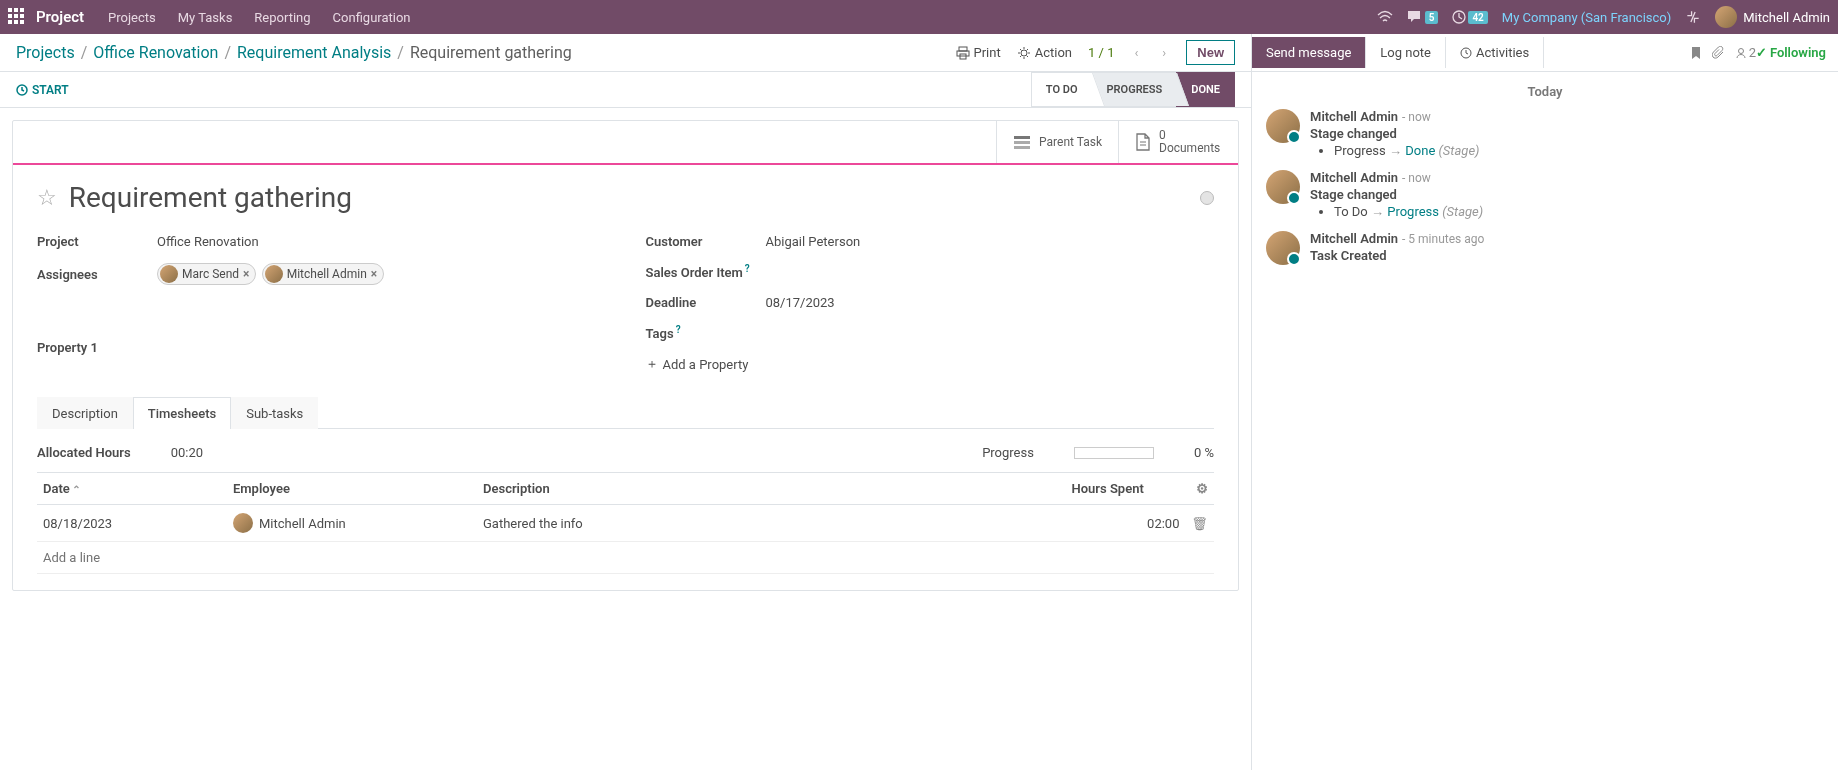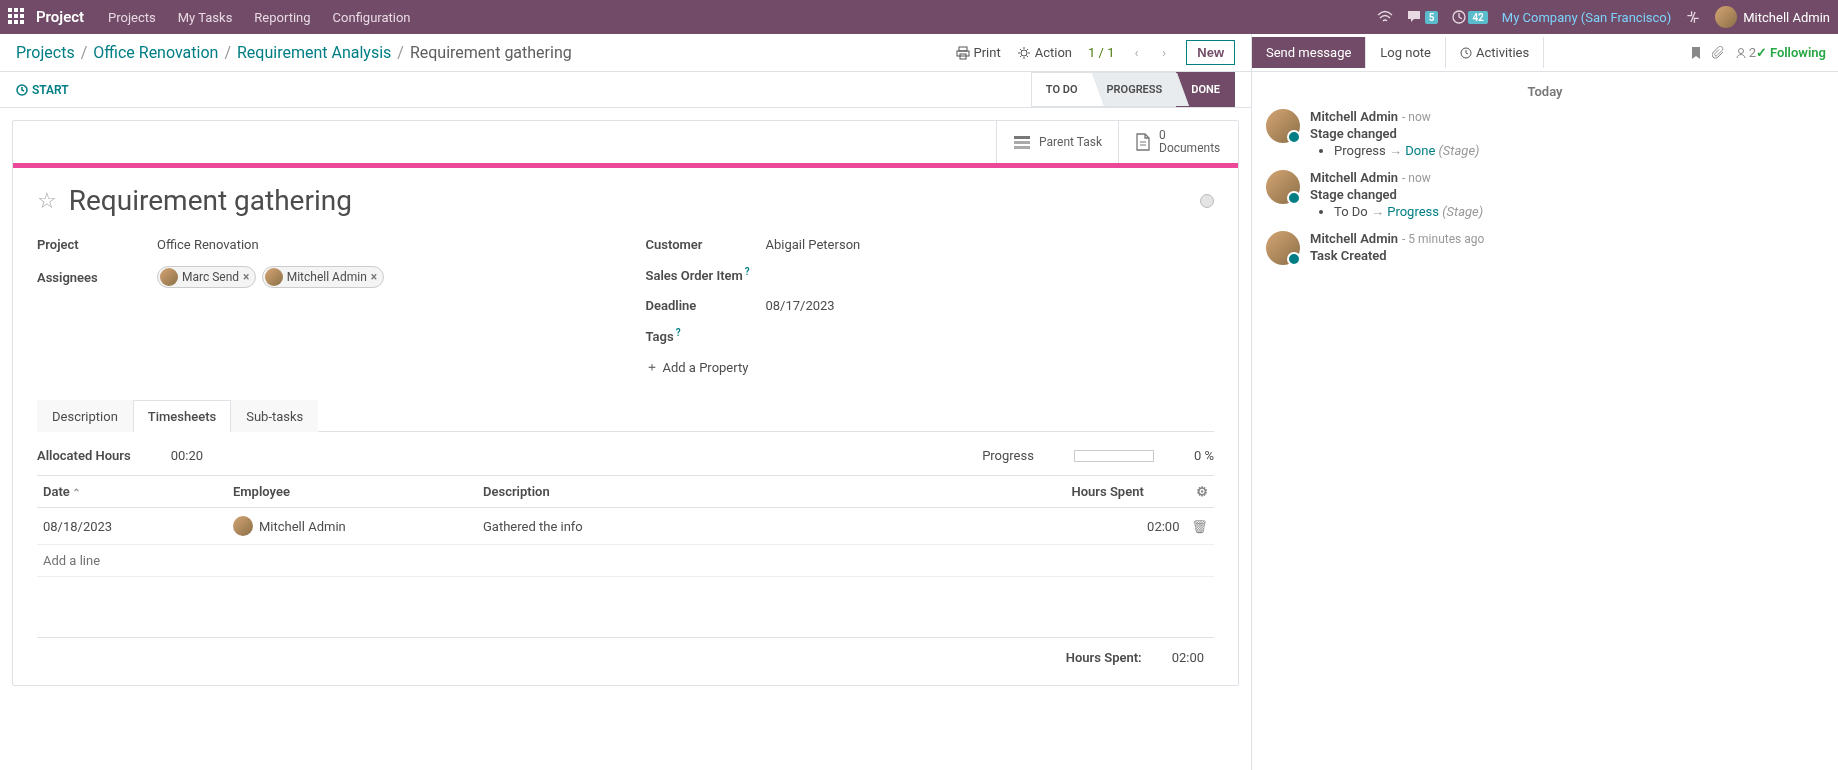--- a/index.html
+++ b/index.html
@@ -32,21 +32,21 @@
 .statusbar { background:#fff; height:36px; display:flex; align-items:center; padding:0 16px; border-bottom:1px solid #dee2e6;}
 .statusbar .start-btn{ color:#017e84; font-weight:600; font-size:12px; display:flex; align-items:center; gap:4px; cursor:pointer;}
 .statusbar .sb-spacer{flex:1;}
 .stages{ display:flex; height:100%; align-items:stretch;}
 .stage{ padding:0 14px; display:flex; align-items:center; font-weight:600; font-size:11px; color:#4c4c4c; background:#fff; position:relative; cursor:pointer; border:1px solid #dee2e6; margin-left:-1px;}
 .stage.mid{ background:#e9ecef;}
 .stage.active{ background:#714b67; color:#fff; border-color:#714b67;}
 .stage::after{ content:""; position:absolute; right:-7px; top:0; bottom:0; width:14px; background:inherit; transform:skewX(20deg); border-right:1px solid #dee2e6; z-index:1;}
 .stage:last-child::after{ display:none;}
 .sheet{ margin:12px; border:1px solid #dee2e6; background:#fff; border-radius:2px;}
-.sheet-actions{ display:flex; justify-content:flex-end; border-bottom:5px solid #ec4899;}
+.sheet-actions{ display:flex; justify-content:flex-end; border-bottom:2px solid #ec4899;}
 .btn-stat{ display:flex; align-items:center; gap:8px; padding:8px 16px; border-left:1px solid #dee2e6; cursor:pointer; color:#5f5f5f; min-width:120px;}
 .btn-stat .stat-ico{ color:#777;}
 .btn-stat .stat-txt{ display:flex; flex-direction:column; font-size:12px; line-height:1.1;}
 .sheet-body{ padding:16px 24px;}
 .title-row{ display:flex; align-items:center; gap:12px;}
 .star{ color:#aaa; font-size:22px; cursor:pointer;}
 .title-row h1{ font-size:28px; color:#4c4c4c; font-weight:400;}
 .title-row .kanban-dot{ margin-left:auto; width:14px; height:14px; border-radius:50%; background:#e4e4e4; border:1px solid #bbb; cursor:pointer;}
 .form-grid{ display:flex; gap:40px; margin-top:20px;}
 .form-col{ flex:1; display:flex; flex-direction:column; gap:14px;}
@@ -251,20 +251,23 @@
                     <span>Marc Send</span>
                     <span class="chip-x">×</span>
                   </span>
             <span class="tag-chip">
                     <span class="chip-av"></span>
                     <span>Mitchell Admin</span>
                     <span class="chip-x">×</span>
                   </span>
           </span>
         </div>
+        <div class="form-row" style="margin-top:40px">
+                <span class="form-label">Property 1</span>
+              </div>
       </div>
       <div class="form-col">
         <div class="form-row">
                 <span class="form-label">Customer</span>
                 <span class="form-val">Abigail Peterson</span>
               </div>
         <div class="form-row">
                 <span class="form-label"><span>Sales Order Item</span><span class="help-q">?</span></span>
                 <span class="form-val"></span>
               </div>
@@ -320,24 +323,20 @@
                   </td>
             <td>Gathered the info</td>
             <td class="hrs">02:00</td>
             <td class="hrs"><span class="trash">🗑</span></td>
           </tr>
           <tr>
                   <td colspan="5"><span class="add-line">Add a line</span></td>
                 </tr>
         </tbody>
       </table>
-      <div class="ts-total">
-        <span class="tl">Hours Spent:</span>
-        <span>02:00</span>
-      </div>
     </div>
   </div>
 </div>
 
 </div>
 
 <div class="chatter">
   <div class="chat-top">
     <div class="chat-btn primary">Send message</div>
     <div class="chat-btn">Log note</div>

